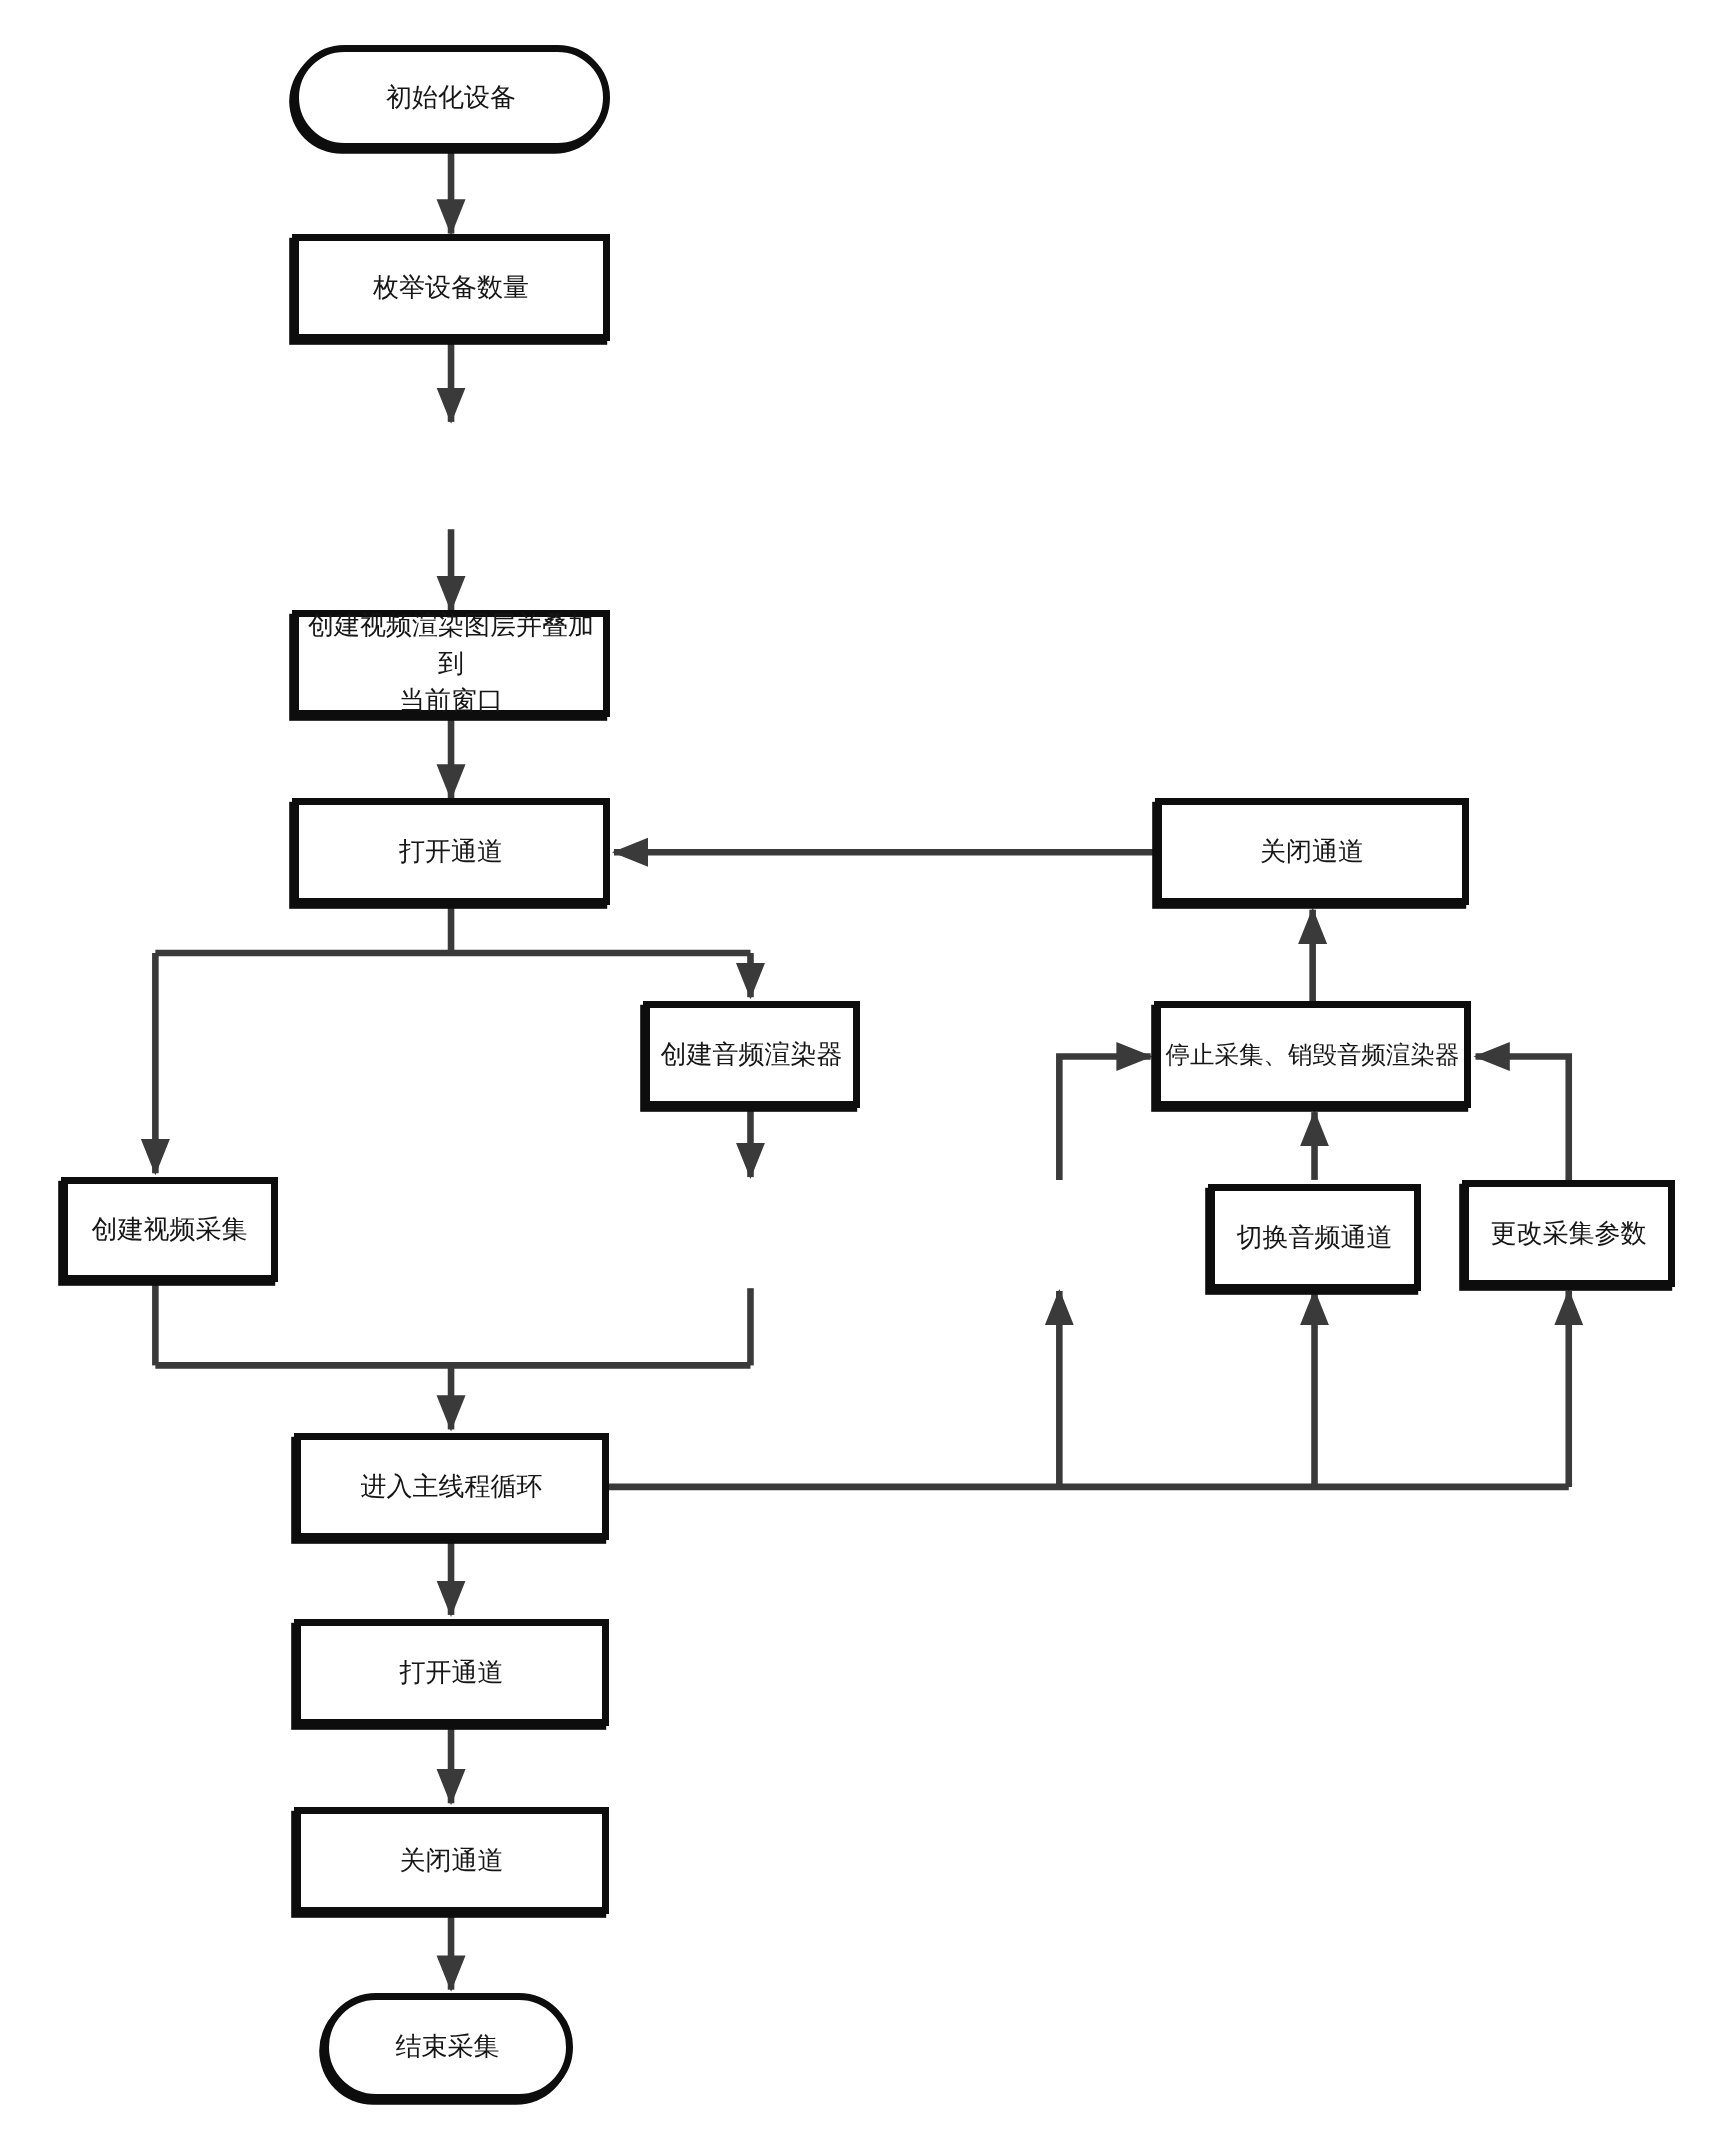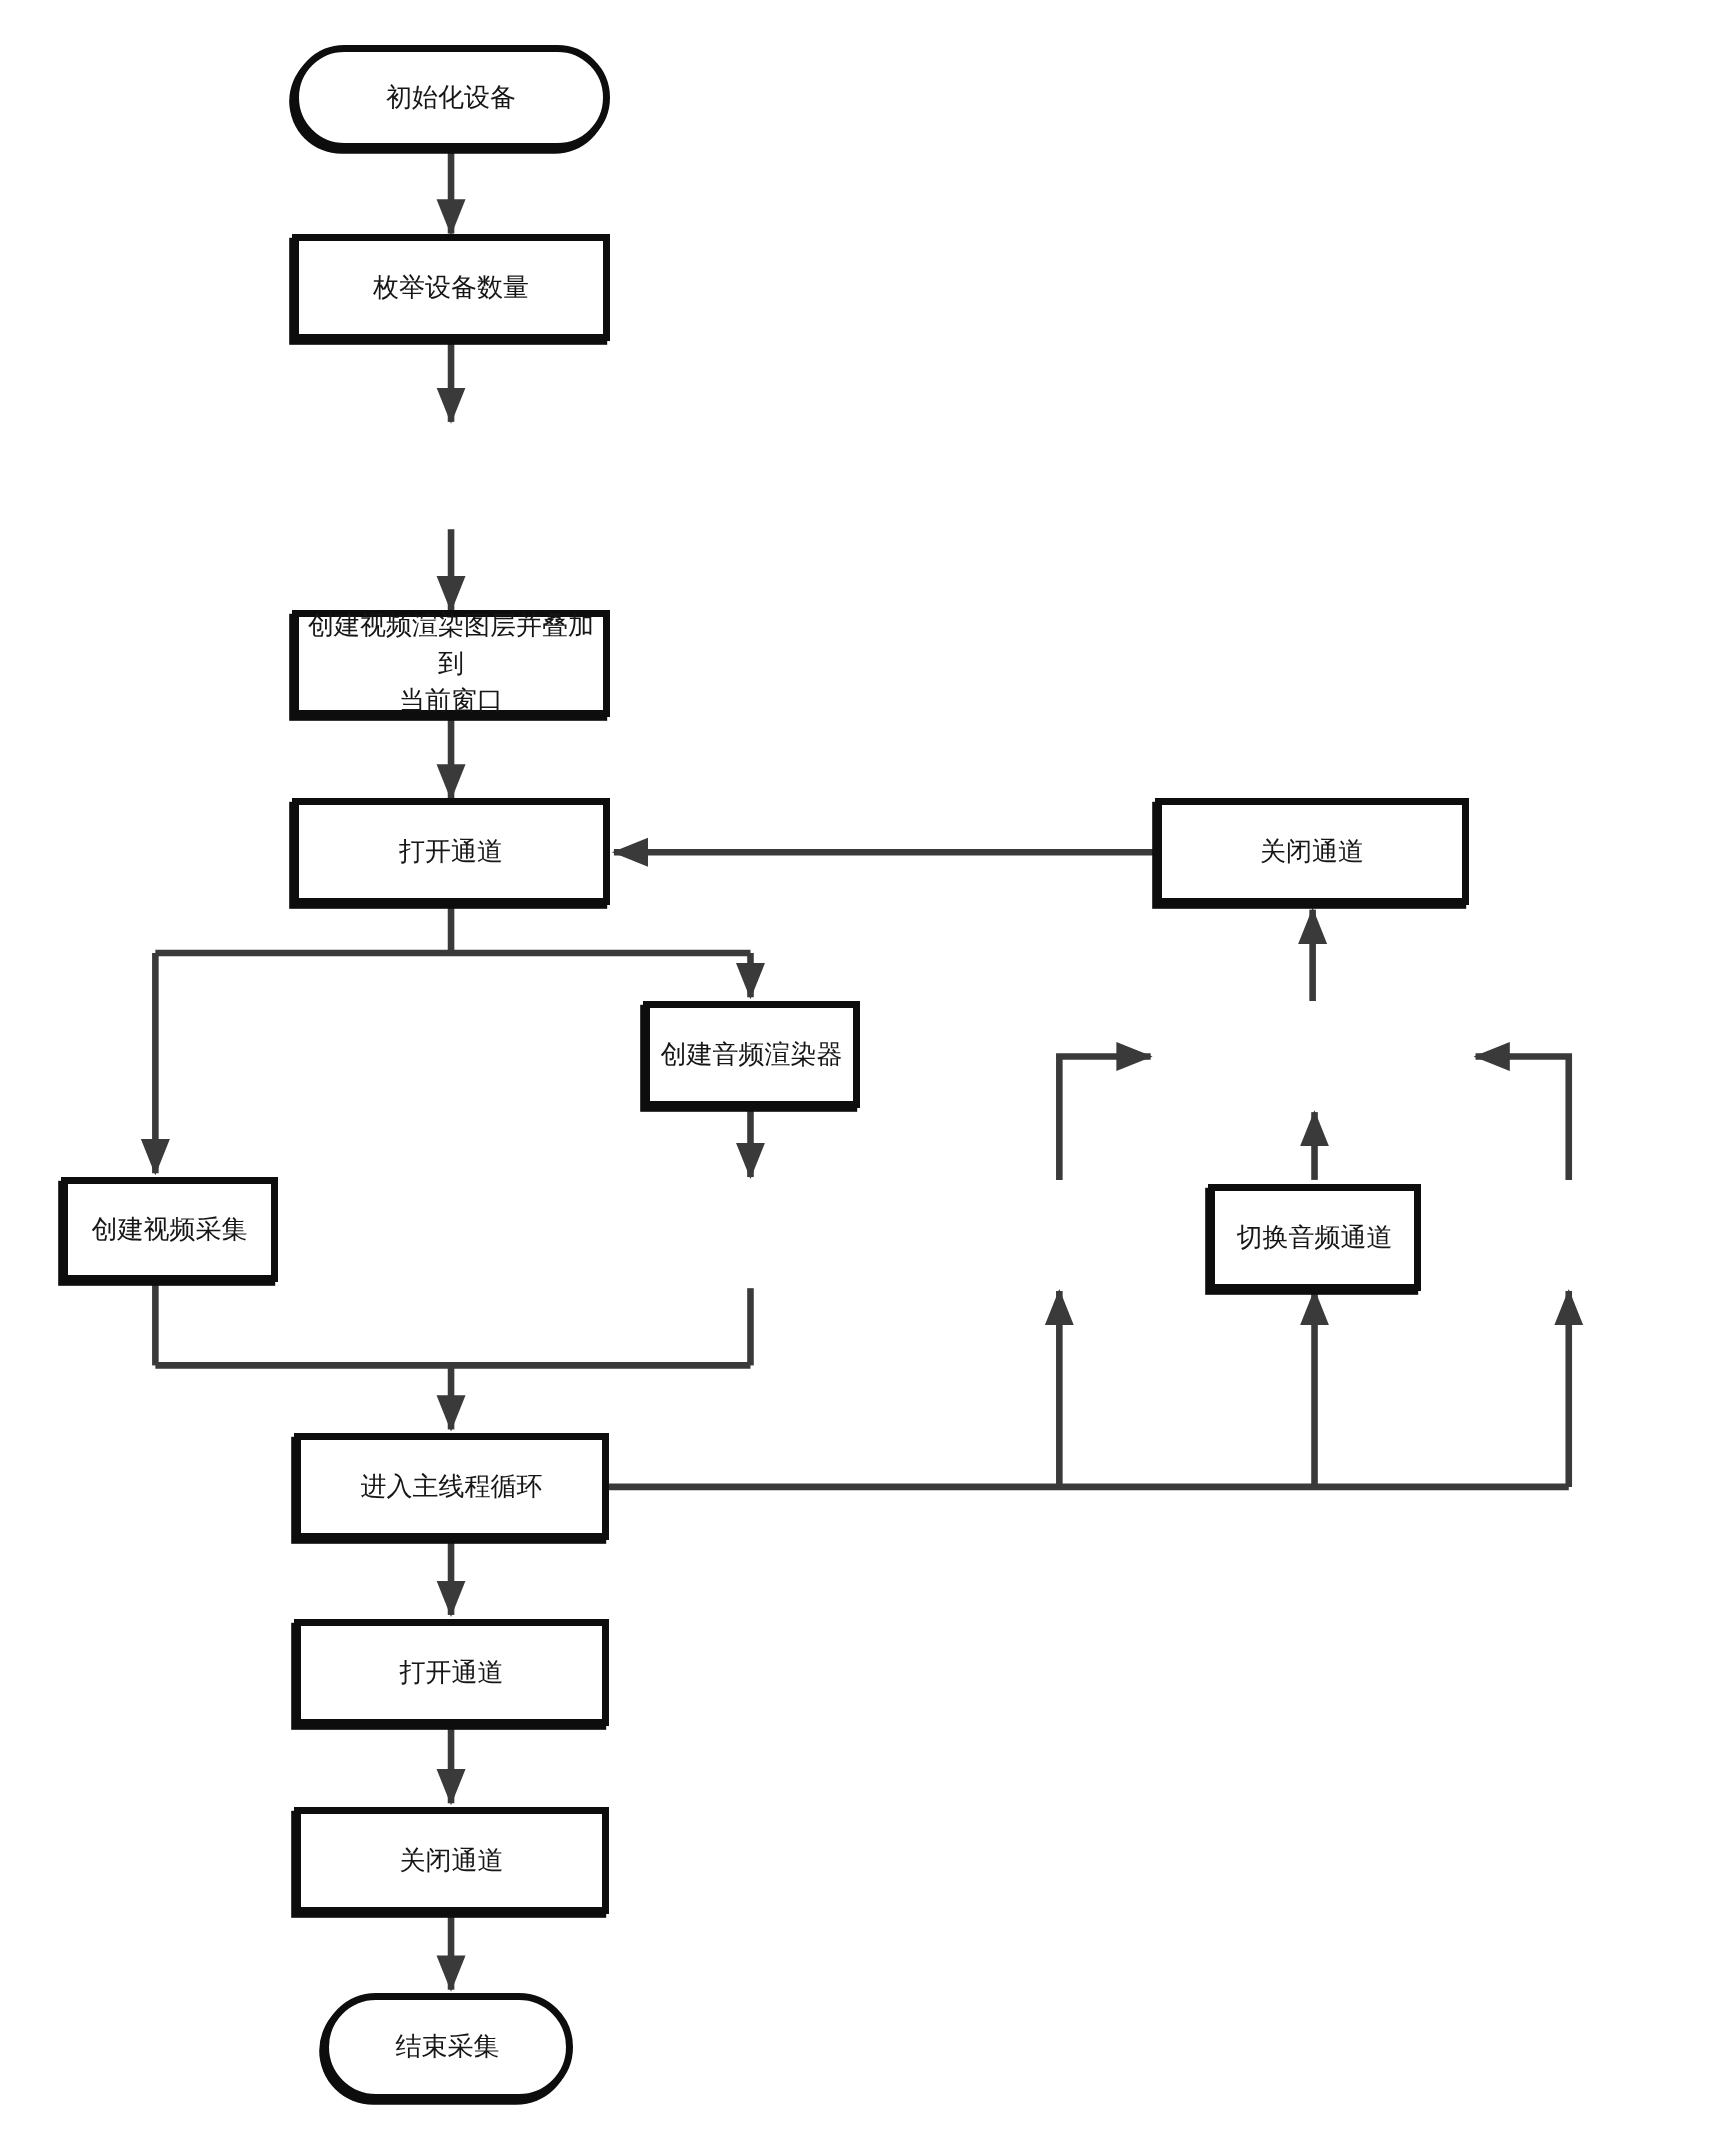--- a/index.html
+++ b/index.html
@@ -107,27 +107,29 @@
 
   <div class="node" style="left:292px;top:610px;width:318px;height:107px">创建视频渲染图层并叠加到
 当前窗口</div>
 
   <div class="node" style="left:292px;top:798px;width:318px;height:107px">打开通道</div>
 
   <div class="node" style="left:1155px;top:798px;width:314px;height:107px">关闭通道</div>
 
   <div class="node" style="left:643px;top:1001px;width:217px;height:107px">创建音频渲染器</div>
 
+  <div class="node small-text" style="left:1154px;top:1001px;width:317px;height:107px">停止采集、销毁音频渲染器</div>
 
   <div class="node" style="left:61px;top:1177px;width:217px;height:105px">创建视频采集</div>
 
 
 
   <div class="node" style="left:1208px;top:1184px;width:213px;height:107px">切换音频通道</div>
 
+  <div class="node" style="left:1462px;top:1180px;width:213px;height:107px">更改采集参数</div>
 
   <div class="node" style="left:294px;top:1433px;width:315px;height:107px">进入主线程循环</div>
 
   <div class="node" style="left:294px;top:1619px;width:315px;height:107px">打开通道</div>
 
   <div class="node" style="left:294px;top:1807px;width:315px;height:107px">关闭通道</div>
 
   <div class="node terminator" style="left:322px;top:1993px;width:251px;height:108px">结束采集</div>
 
 </div>

